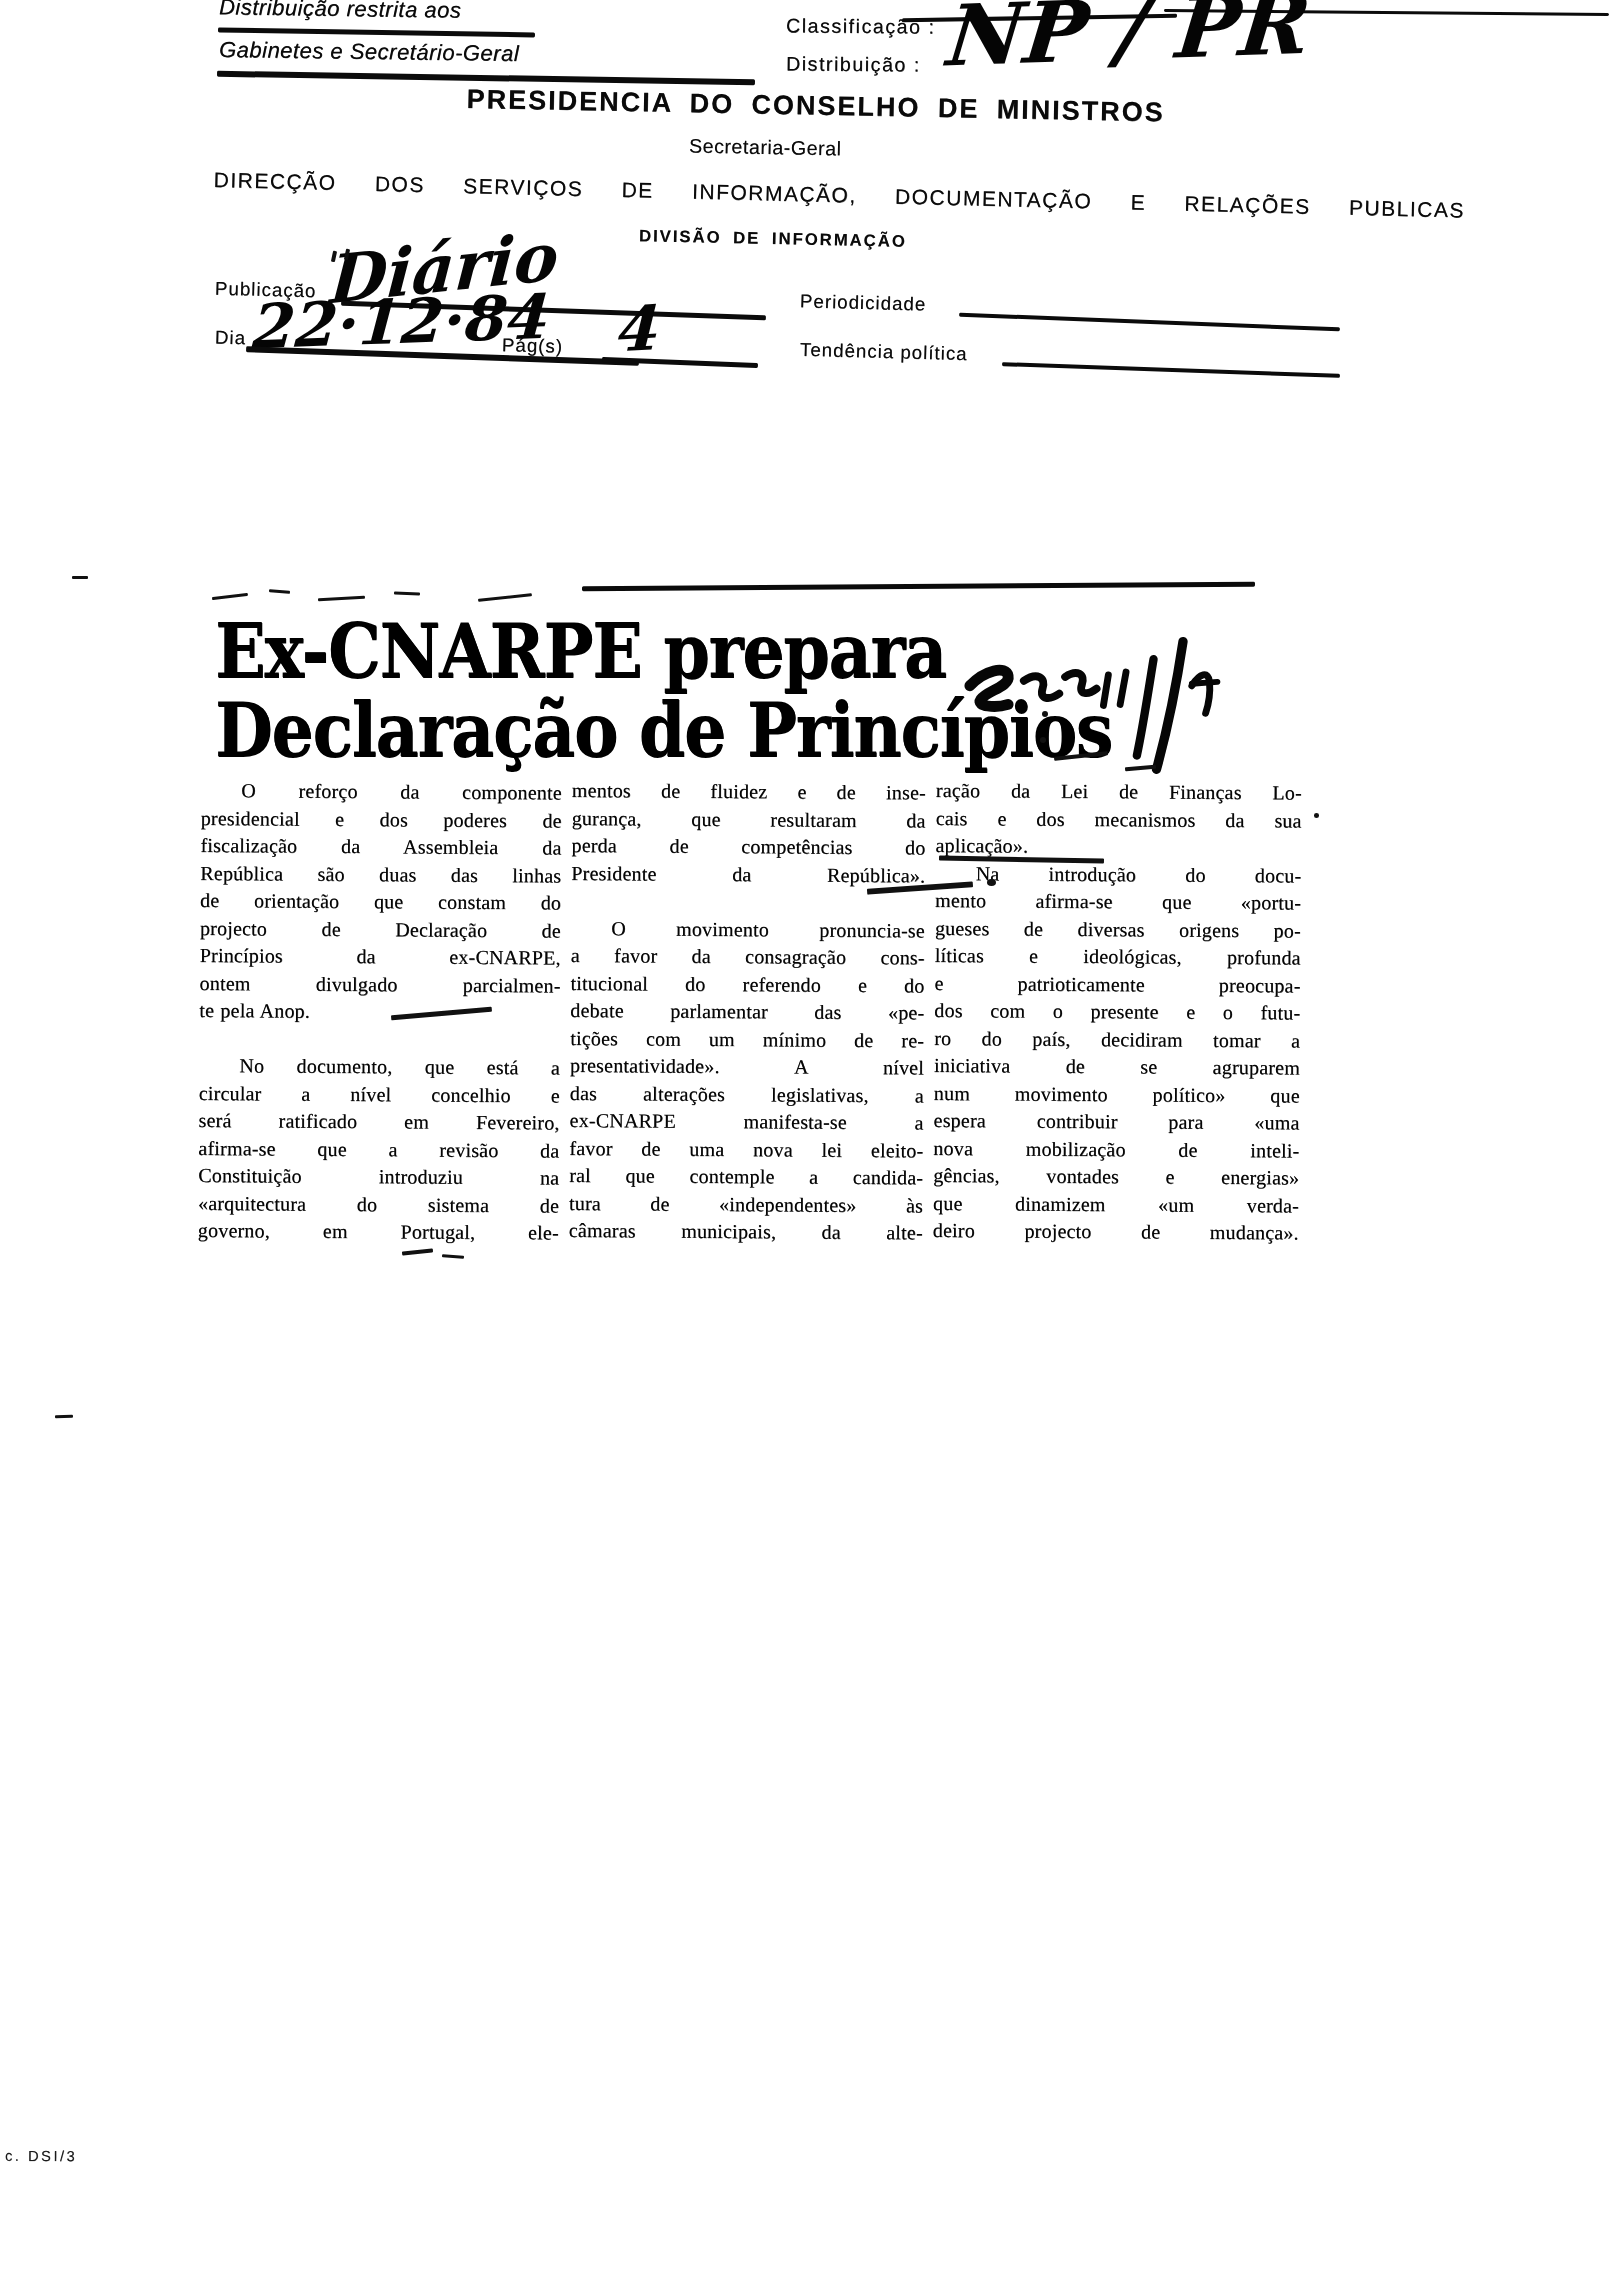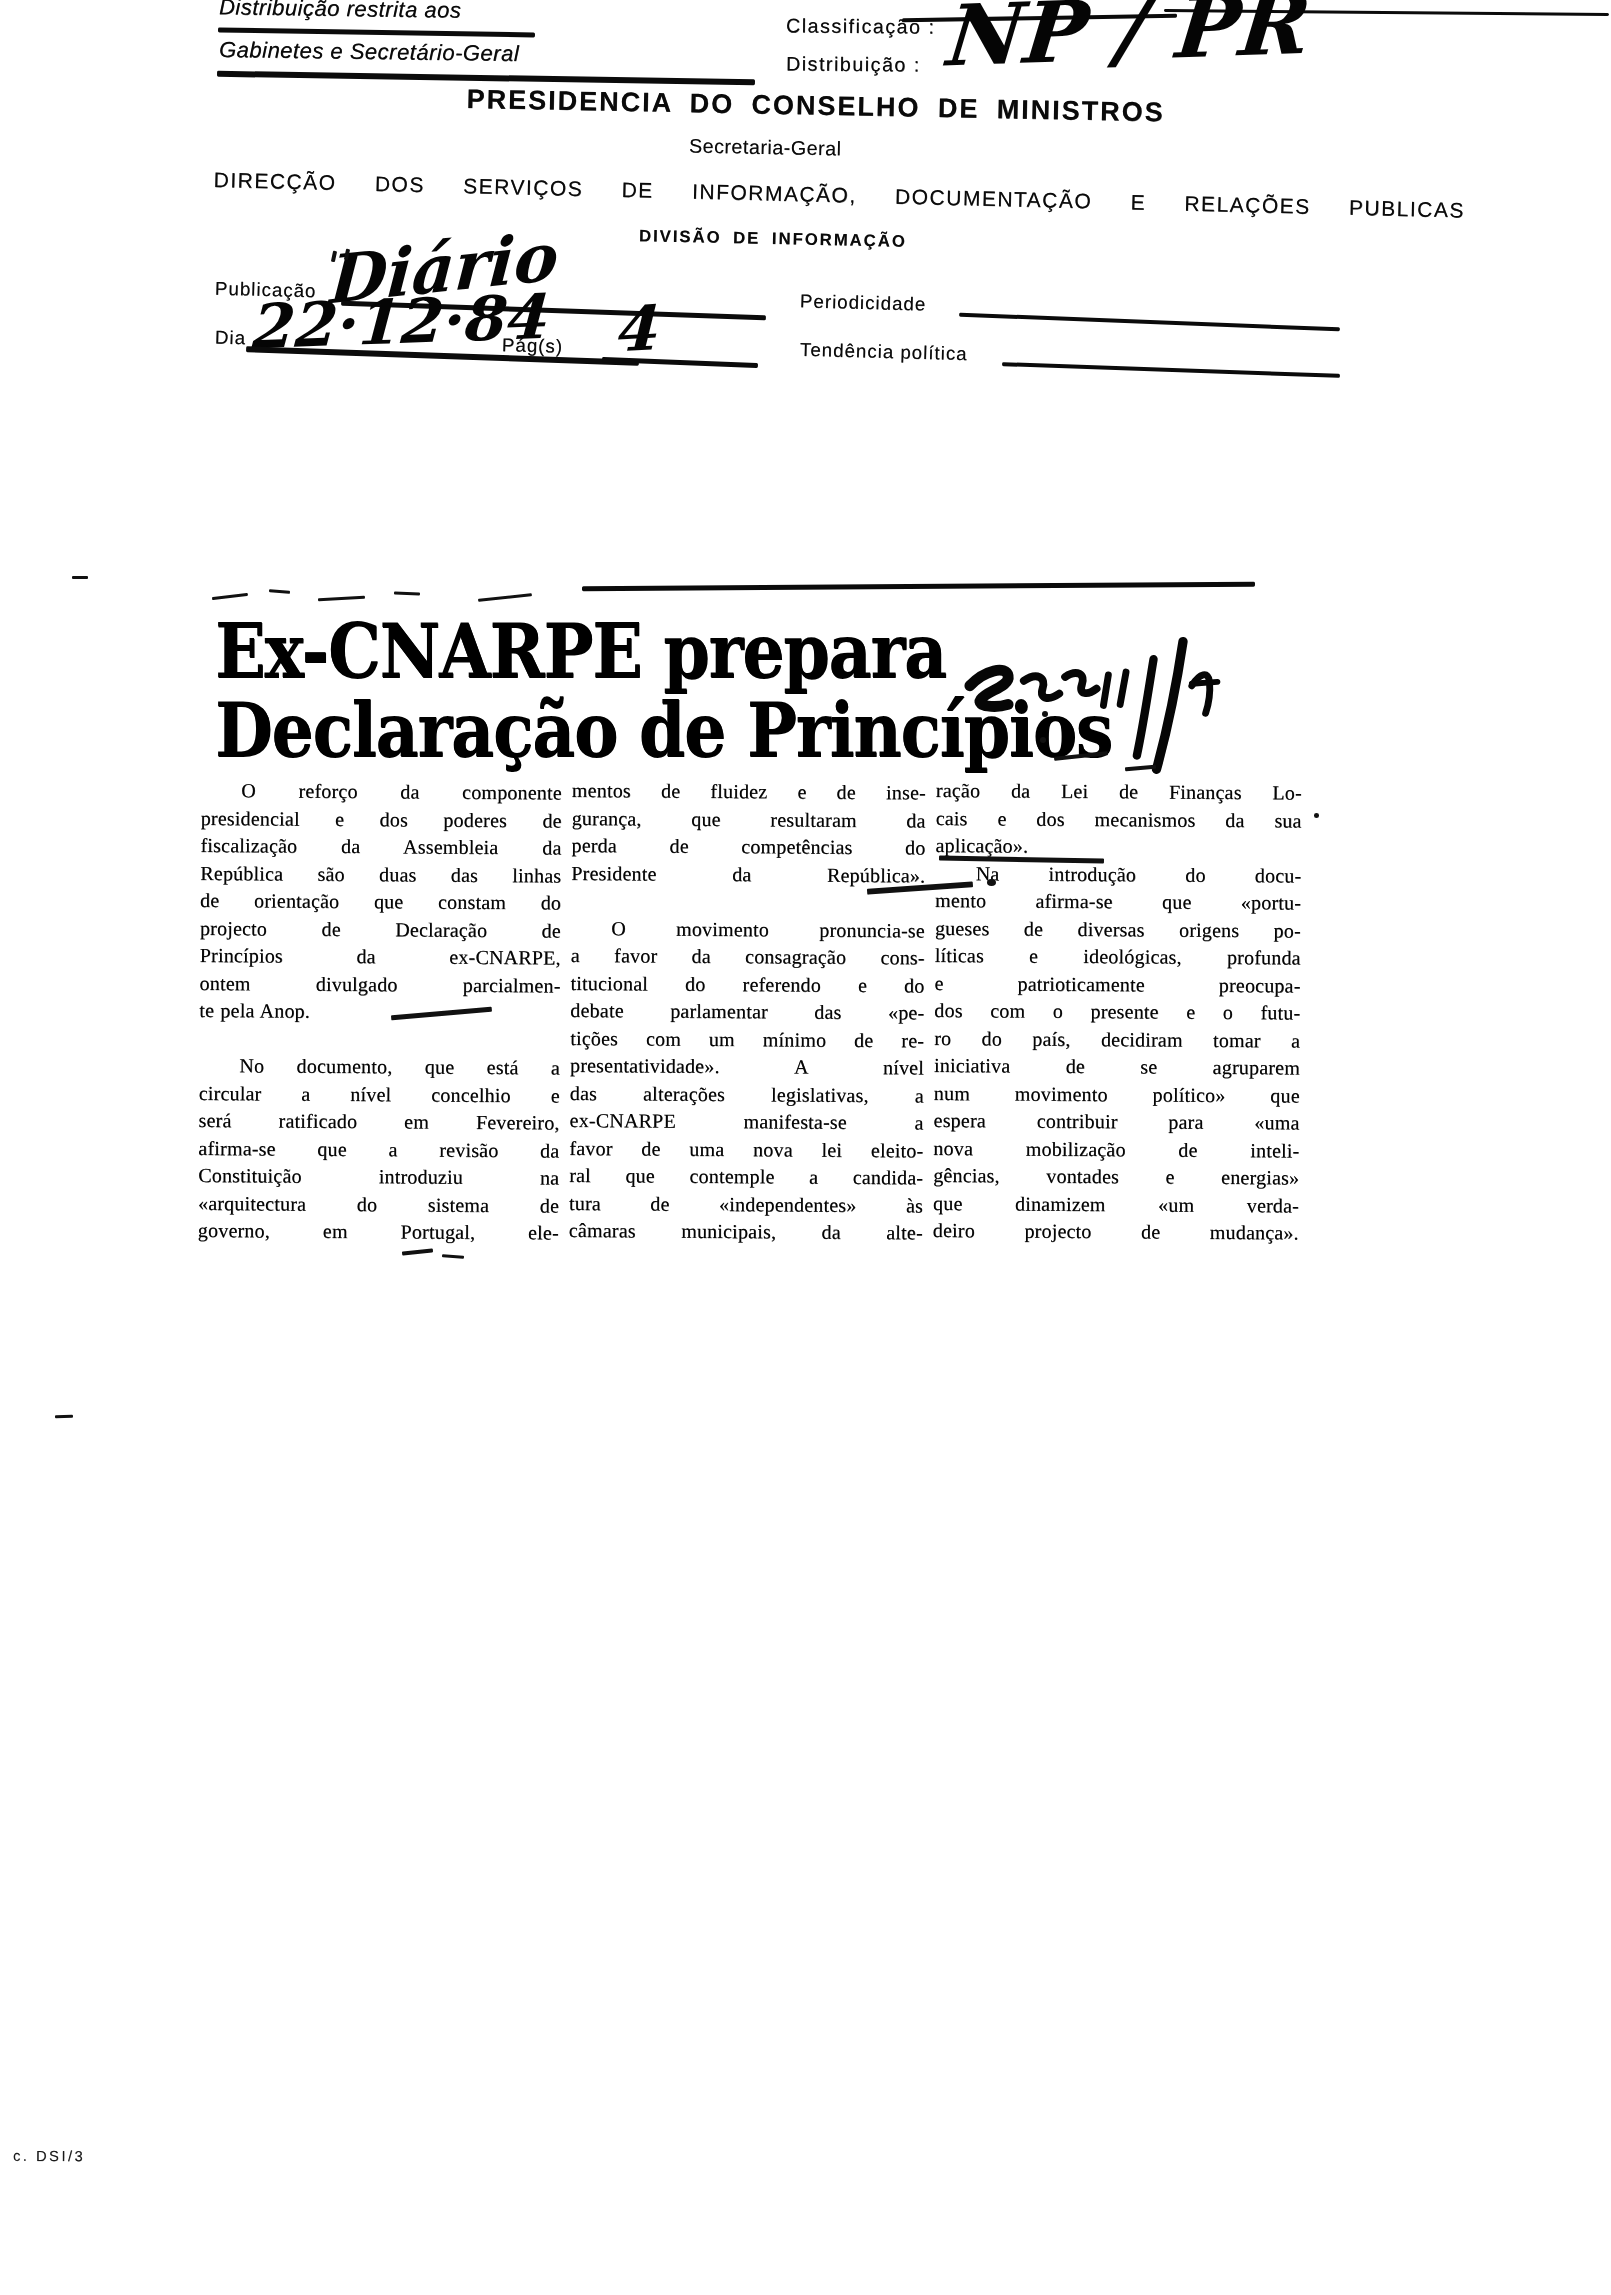--- a/index.html
+++ b/index.html
@@ -149,21 +149,21 @@
       <div class="tline just">ro do país, decidiram tomar a</div>
       <div class="tline just">iniciativa de se agruparem</div>
       <div class="tline just">num movimento político» que</div>
       <div class="tline just">espera contribuir para «uma</div>
       <div class="tline just">nova mobilização de inteli-</div>
       <div class="tline just">gências, vontades e energias»</div>
       <div class="tline just">que dinamizem «um verda-</div>
       <div class="tline just">deiro projecto de mudança».</div>
     </div>
 
-  <div class="abs footer" style="left:4.9px; top:2148px; transform:rotate(.3deg);margin-left:8px;">c. DSI/3</div>
+  <div class="abs footer" style="left:4.9px; top:2148px; transform:rotate(.3deg);">c. DSI/3</div>
 
   <div class="art" style="left:212px;  top:595px; width:36px;  height:3.4px;  transform:rotate(-7deg);"></div>
   <div class="art" style="left:269px;  top:590px; width:20.6px;  height:2.9px;  transform:rotate(5deg);"></div>
   <div class="art" style="left:318px;  top:597px; width:47px;  height:3.4px;  transform:rotate(-3deg);"></div>
   <div class="art" style="left:394px;  top:592px; width:25.5px;  height:2.9px;  transform:rotate(2deg);"></div>
   <div class="art" style="left:478px;  top:596px; width:54px; height:3.4px;  transform:rotate(-6deg);"></div>
   <div class="art" style="left:867px; top:885px; width:106px; height:6.4px; transform:rotate(-4deg);"></div>
   <div class="art dot" style="left:987px; top:879px; width:8.8px; height:6.9px;"></div>
   <div class="art" style="left:939px; top:857px; width:165px; height:4.9px; transform:rotate(1deg);"></div>
   <div class="art" style="left:391px;  top:1011px; width:101px; height:5.4px; transform:rotate(-5deg);"></div>

